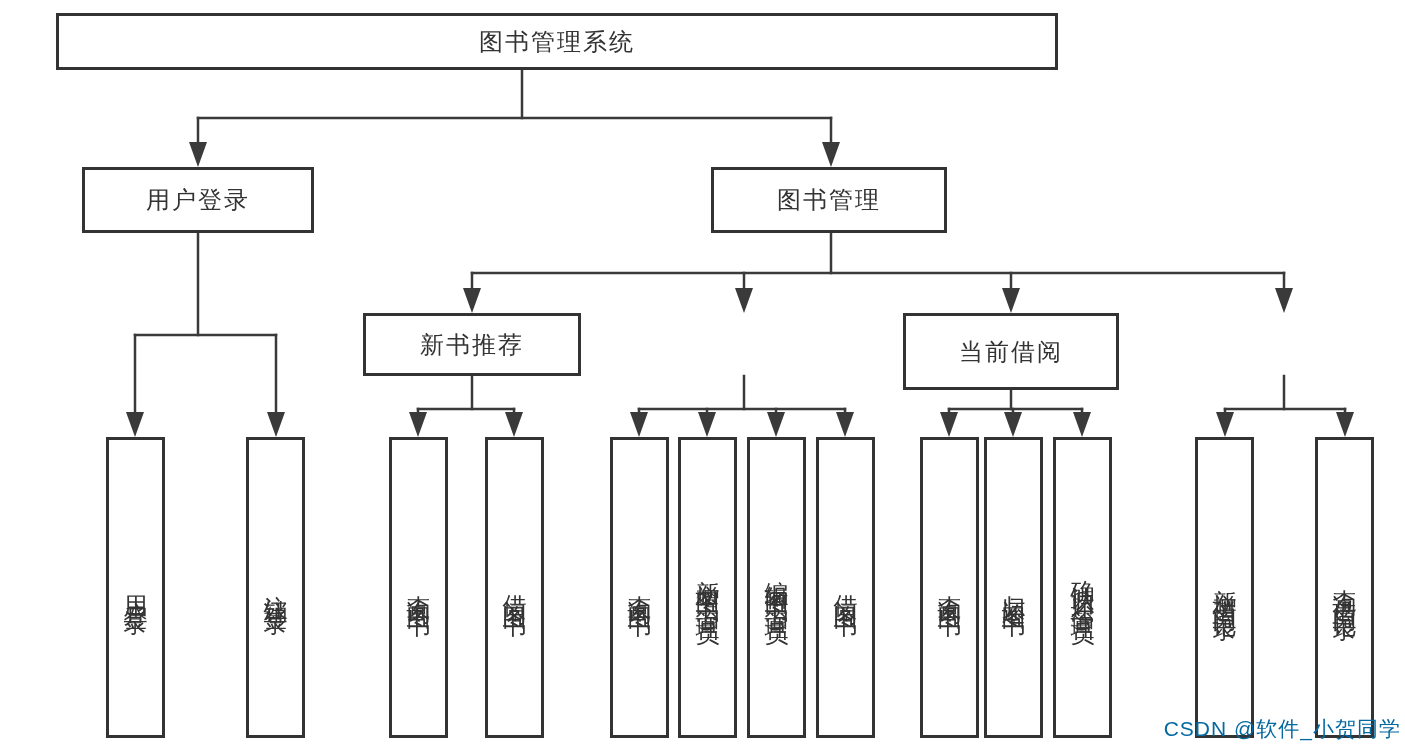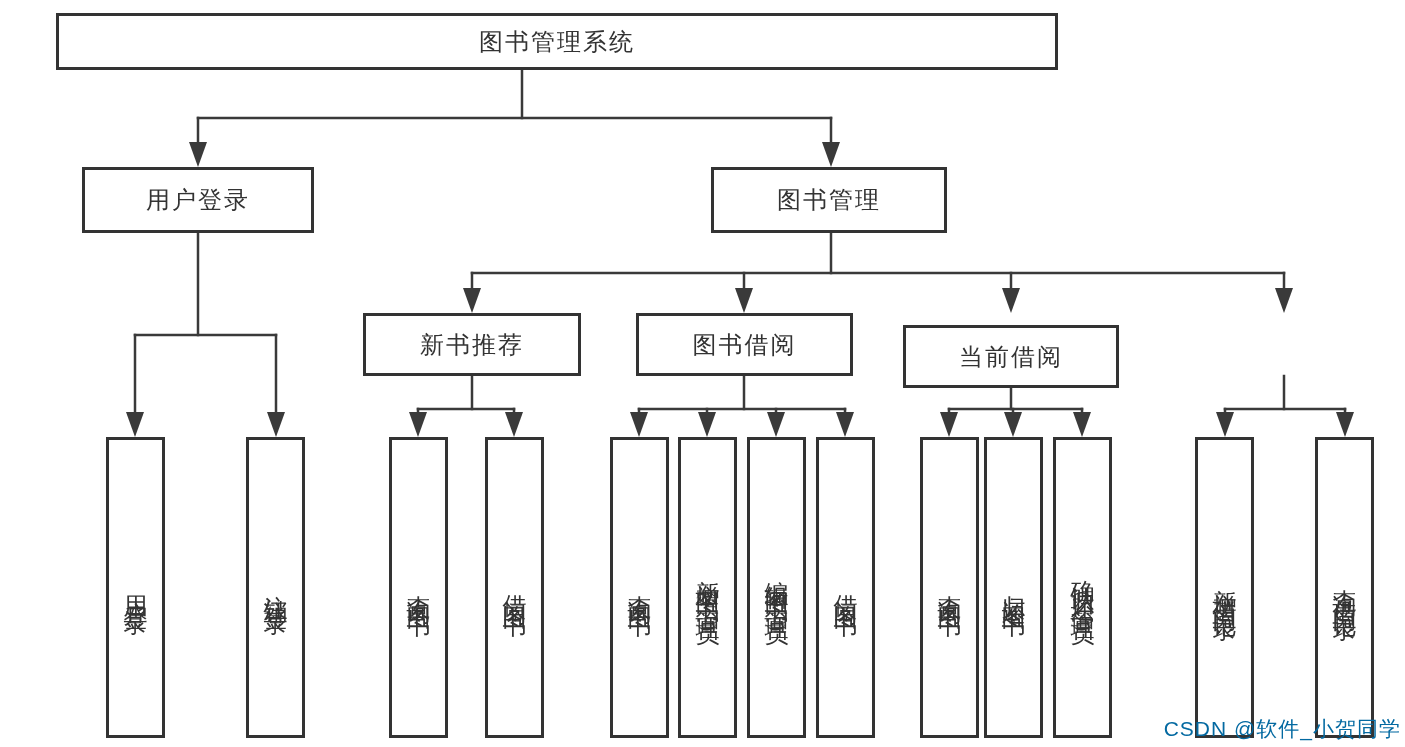--- a/index.html
+++ b/index.html
@@ -124,24 +124,21 @@
   <div class="node hbox" style="left:82px; top:167px; width:232px; height:66px;">
     <span class="label">用户登录</span>
   </div>
   <div class="node hbox" style="left:711px; top:167px; width:236px; height:66px;">
     <span class="label">图书管理</span>
   </div>
 
   <div class="node hbox" style="left:363px; top:313px; width:218px; height:63px;">
     <span class="label">新书推荐</span>
   </div>
-  <div class="node hbox" style="left:636px; top:313px; width:217px; height:63px;">
-    <span class="label">图书借阅</span>
-  </div>
-  <div class="node hbox" style="left:903px; top:313px; width:216px; height:63px;margin-top:12px;">
+  <div class="node hbox" style="left:903px; top:313px; width:216px; height:77px;">
     <span class="label">当前借阅</span>
   </div>
 
   <div class="node vbox" style="left:106px; top:437px; width:59px; height:301px;">
     <span class="label">用户登录</span>
   </div>
   <div class="node vbox" style="left:246px; top:437px; width:59px; height:301px;">
     <span class="label">注销登录</span>
   </div>
 

